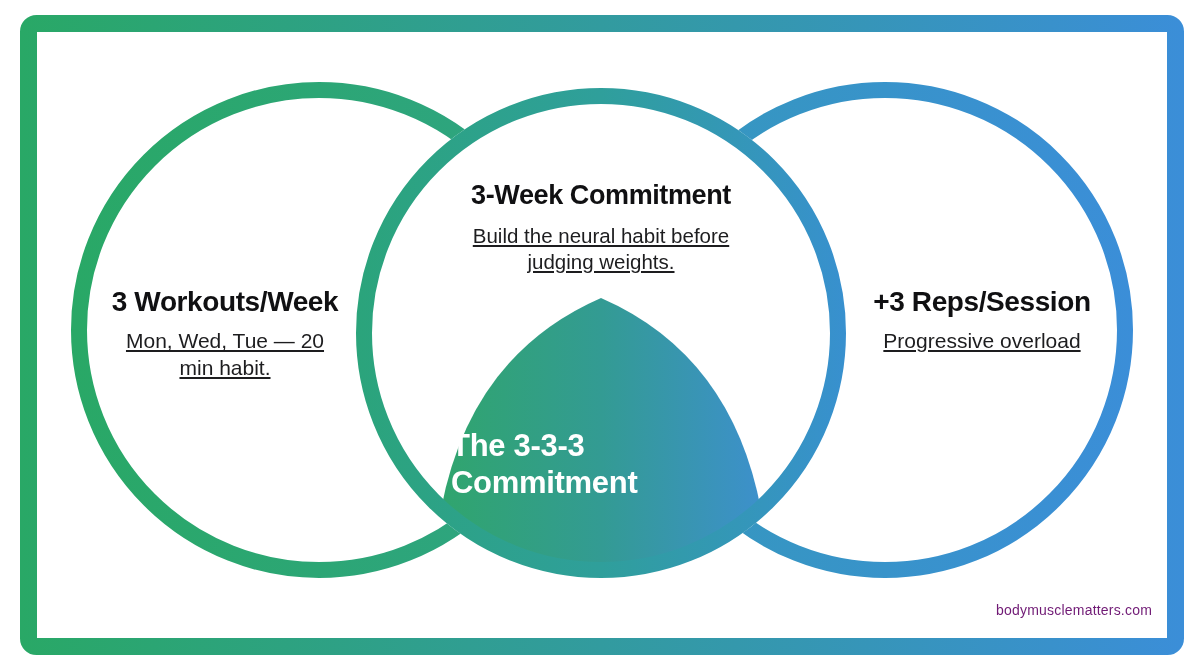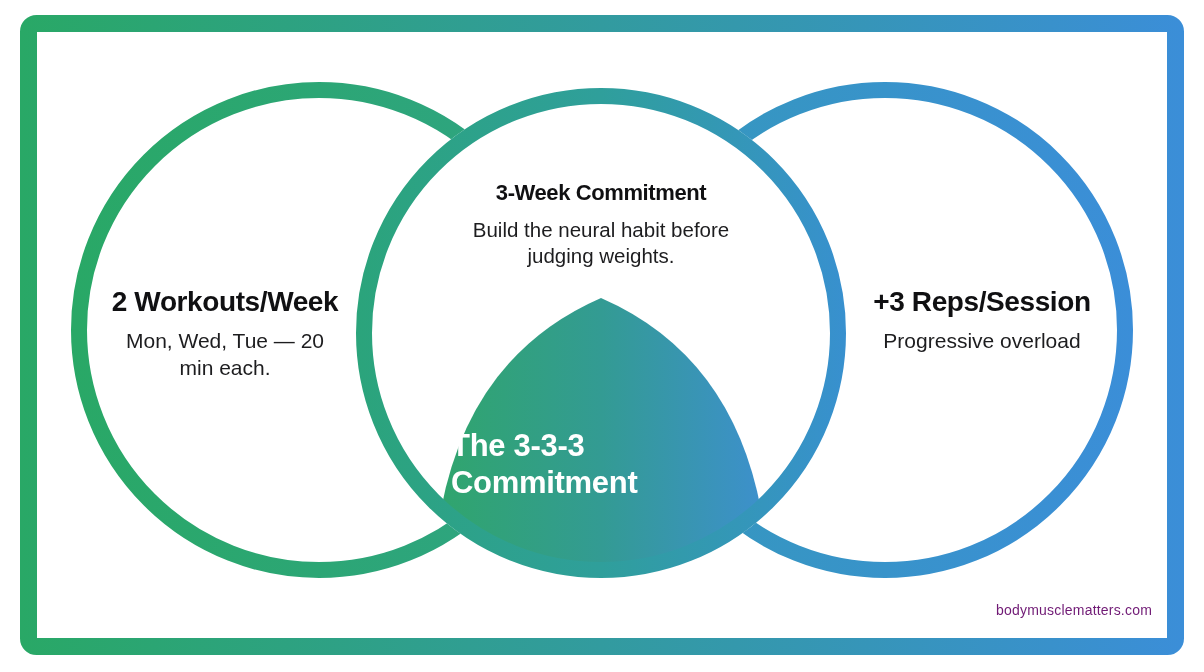--- a/index.html
+++ b/index.html
@@ -30,25 +30,26 @@
     color: #101012;
     letter-spacing: -0.4px;
     line-height: 1.15;
   }
   .circle-desc {
     margin-top: 9px;
     font-size: 21px;
     font-weight: 400;
     color: #1d1d1f;
     line-height: 27px;
+    text-decoration: underline;
   }
   .block-left  { left: 75px;  top: 286px; }
   .block-right { left: 832px; top: 286px; }
   .block-middle { left: 451px; top: 180px; }
-  .block-middle .circle-title { font-size: 22px; }
+  .block-middle .circle-title { font-size: 27px; }
   .block-middle .circle-desc { font-size: 20.5px; line-height: 26px; margin-top: 12px; }
   .core-text {
     position: absolute;
     left: 451px;
     top: 427px;
     width: 300px;
     text-align: left;
     font-size: 31px;
     font-weight: 700;
     color: #ffffff;
@@ -103,24 +104,24 @@
     <circle cx="885" cy="330" r="240" fill="none" stroke="url(#gRight)" stroke-width="16"></circle>
 
     <circle cx="601" cy="333" r="245" fill="#ffffff"></circle>
 
     <path d="M 601 298 Q 468 356 440 515 A 240 240 0 0 0 762 515 Q 734 356 601 298 Z" fill="url(#gShape)"></path>
 
     <circle cx="601" cy="333" r="237" fill="none" stroke="url(#gMid)" stroke-width="16"></circle>
   </svg>
 
   <div class="text-block block-left">
-    <div class="circle-title">2 Workouts/Week</div>
+    <div class="circle-title">3 Workouts/Week</div>
     <div class="circle-desc">
       <div>Mon, Wed, Tue — 20</div>
-      <div>min each.</div>
+      <div>min habit.</div>
     </div>
   </div>
 
   <div class="text-block block-middle">
     <div class="circle-title">3-Week Commitment</div>
     <div class="circle-desc">
       <div>Build the neural habit before</div>
       <div>judging weights.</div>
     </div>
   </div>

